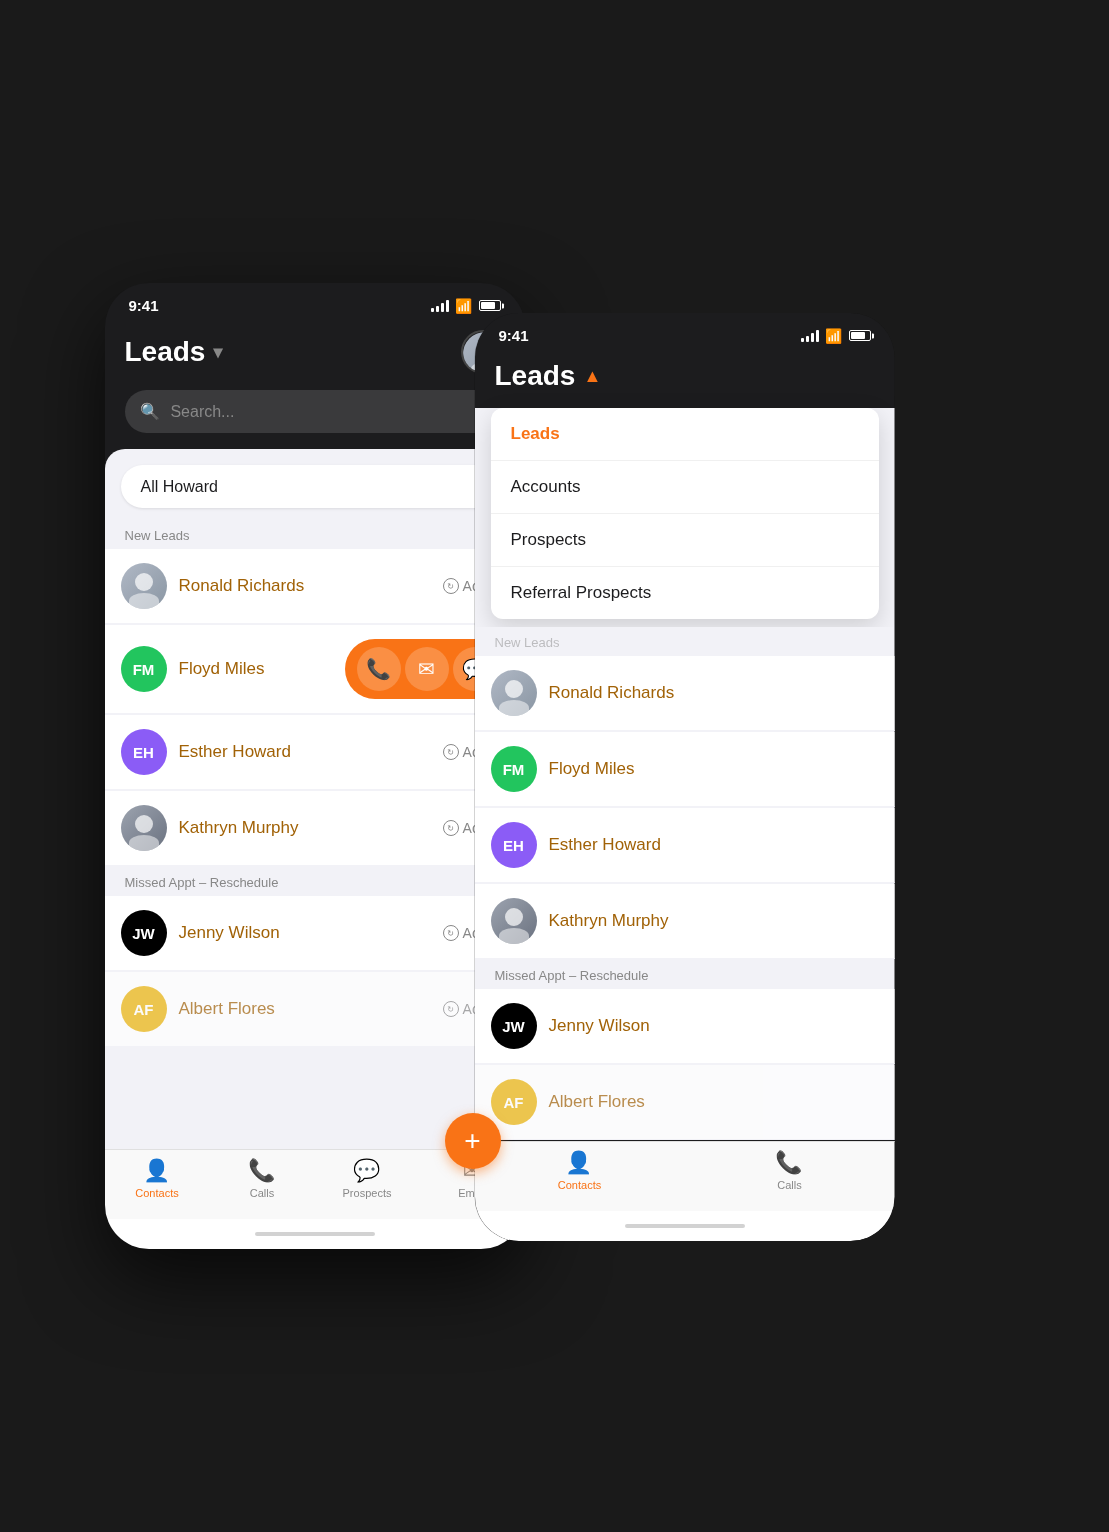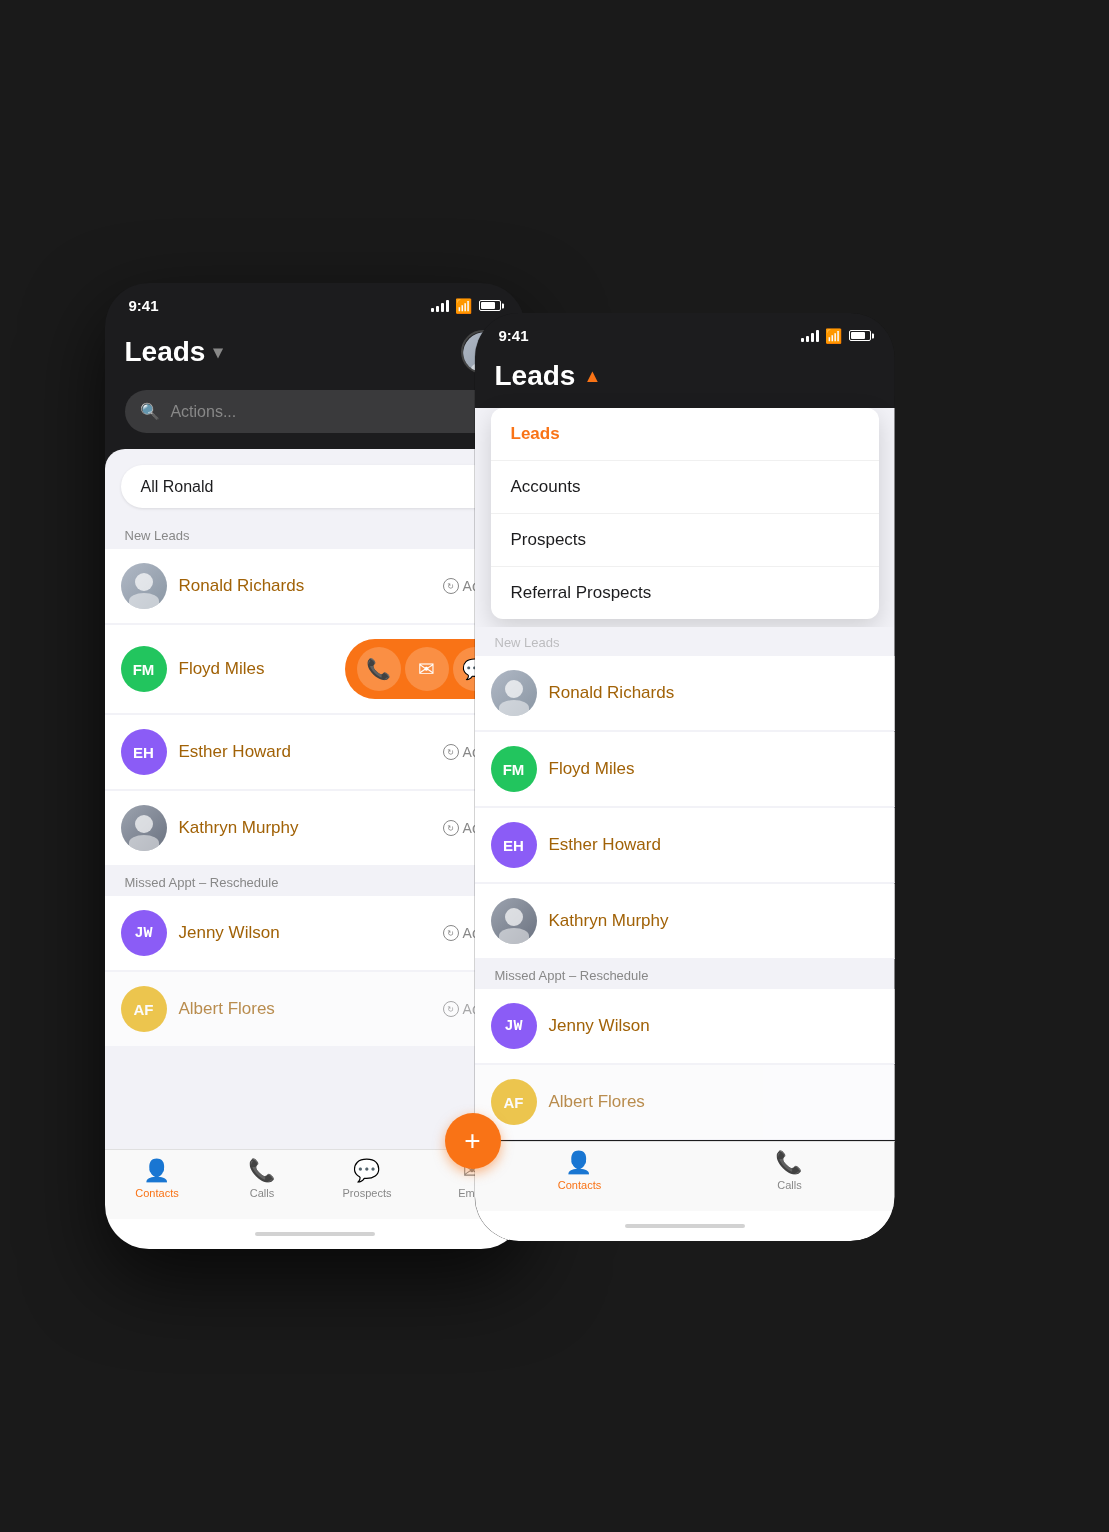--- a/index.html
+++ b/index.html
@@ -295,21 +295,21 @@
       width: 120px;
       height: 4px;
       background: #1c1c1e;
       border-radius: 2px;
       opacity: 0.2;
     }
 
     
     .avatar-fm { background: #22c55e; }
     .avatar-eh { background: #8b5cf6; }
-    .avatar-jw { background: #8b5cf6; font-family: Liberation Mono, monospace; }
+    .avatar-jw { background: #000000; }
     .avatar-af { background: #eab308; }
 
     
     .avatar-ronald {
       background: linear-gradient(135deg, #b0b8c5, #8a96a3);
       position: relative;
     }
     .avatar-kathryn {
       background: linear-gradient(135deg, #9ca3af, #6b7280);
       position: relative;
@@ -393,28 +393,28 @@
       <div class="avatar-header">
         <div style="width:44px;height:44px;border-radius:50%;background:linear-gradient(135deg,#b0b8c5,#8a96a3);display:flex;flex-direction:column;align-items:center;justify-content:flex-end;overflow:hidden;">
           <div style="width:16px;height:16px;background:rgba(255,255,255,0.7);border-radius:50%;margin-bottom:2px;"></div>
           <div style="width:28px;height:14px;background:rgba(255,255,255,0.5);border-radius:50% 50% 0 0;"></div>
         </div>
       </div>
     </div>
 
     <div class="search-bar">
       <span style="color:#888;font-size:16px;">🔍</span>
-      <span class="search-placeholder">Actions...</span>
+      <span class="search-placeholder">Search...</span>
     </div>
 
     <div class="content">
 
       <div class="filter-row">
         <div class="filter-dropdown">
-          <span>All Ronald</span>
+          <span>All Howard</span>
           <span style="color:#888;">▾</span>
         </div>
       </div>
 
       <div class="section-label">New Leads</div>
 
       <div class="lead-item" style="border-bottom:1px solid #f2f2f7;">
         <div class="lead-avatar avatar-ronald avatar-person">
           <div class="avatar-head"></div>
           <div class="avatar-body"></div>

